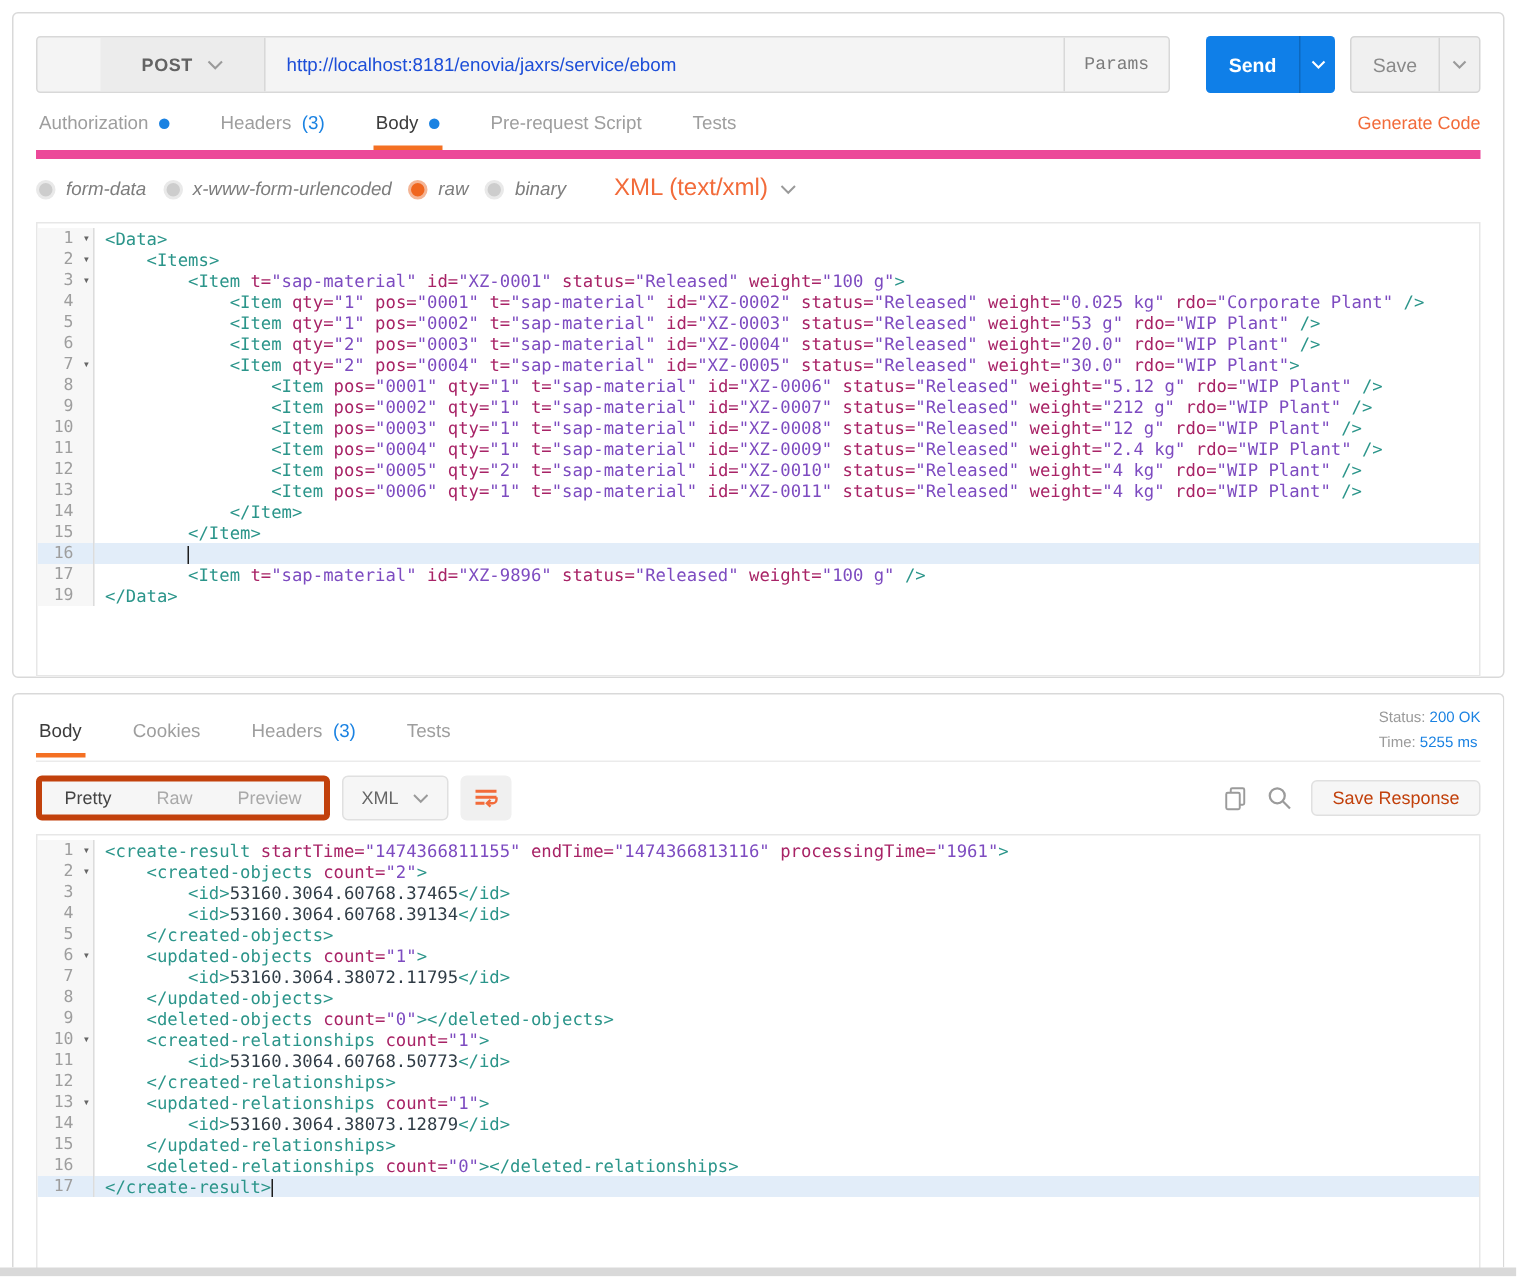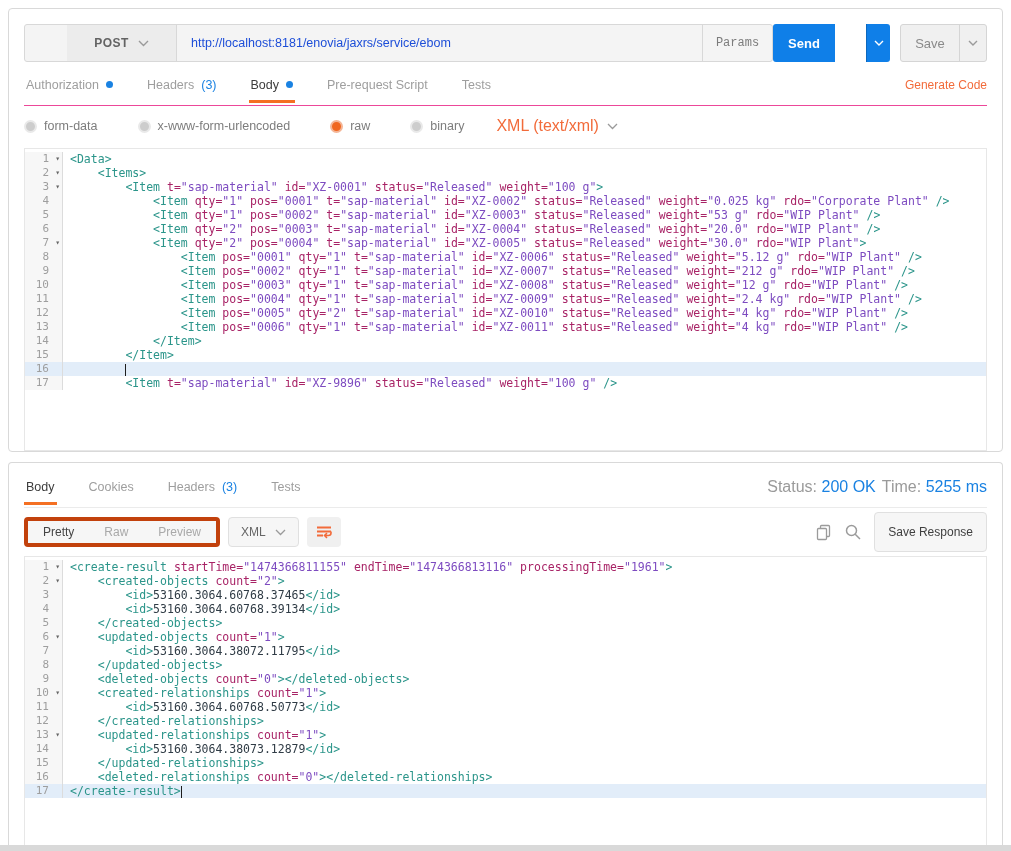--- a/index.html
+++ b/index.html
@@ -18,29 +18,29 @@
   .req-card{margin-top:8px; height:444px; padding:15px 15px 0;}
   .res-card{margin-top:10px; height:383px; padding:13px 15px 0; border-bottom:none; border-radius:4px 4px 0 0;}
 
   
   .url-row{display:flex; align-items:stretch; height:38px;}
   .url-bar{flex:1; display:flex; align-items:stretch; background:#f4f4f4; border:1px solid #d8d8d8; border-radius:3px; overflow:hidden;padding-left:42px;}
   .method-select{width:110px; display:flex; align-items:center; justify-content:center; gap:9px; background:#ececec; border-right:1px solid #d8d8d8; cursor:pointer;}
   .method-label{font-size:12px; font-weight:bold; color:#636363; letter-spacing:.4px;}
   .url-input{flex:1; border:none; background:transparent; padding:0 14px; font-size:12.5px; color:#1d4ed8; outline:none; font-family:"Liberation Sans",sans-serif;}
   .params-btn{width:70px; display:flex; align-items:center; justify-content:center; border-left:1px solid #d8d8d8; font-size:12px; color:#7c7c7c; cursor:pointer;font-family:Liberation Mono, monospace;}
-  .send-group{display:flex; margin-left:0; border-radius:3px; overflow:hidden;gap:31px;}
+  .send-group{display:flex; margin-left:24px; border-radius:3px; overflow:hidden;}
   .send-btn{background:#0f7fe8; color:#fff; border:none; font-size:13px; font-weight:bold; width:62px; cursor:pointer; font-family:"Liberation Sans",sans-serif;}
   .send-caret{background:#0f7fe8; border:none; border-left:1px solid rgba(0,0,0,.18); width:24px; color:#fff; display:flex; align-items:center; justify-content:center; cursor:pointer;}
   .save-group{display:flex; margin-left:10px; border:1px solid #d5d5d5; border-radius:3px; overflow:hidden; background:#f0f0f0;}
   .save-btn{background:transparent; border:none; font-size:13px; color:#8a8a8a; width:58px; cursor:pointer; font-family:"Liberation Sans",sans-serif;}
   .save-caret{background:transparent; border:none; border-left:1px solid #d5d5d5; width:27px; color:#9a9a9a; display:flex; align-items:center; justify-content:center; cursor:pointer;}
 
   
-  .tabs-row{display:flex; align-items:center; margin-top:12px; border-bottom:1px solid #ec4899; height:32px; position:relative;}
+  .tabs-row{display:flex; align-items:center; margin-top:12px; border-bottom:6px solid #ec4899; height:32px; position:relative;}
   .tab{display:flex; align-items:center; gap:7px; padding:0 2px 10px; margin-right:30px; font-size:12.5px; color:var(--tab-gray); cursor:pointer; position:relative;}
   .tab.active{color:var(--tab-dark);}
   .tab.active::after{content:""; position:absolute; left:0; right:0; bottom:-1px; height:3px; background:var(--orange-ul);}
   .tab .count{color:var(--blue);}
   .dot{width:7px; height:7px; border-radius:50%; background:var(--blue); display:inline-block;}
   .gen-code{margin-left:auto; padding-bottom:10px; font-size:12px; color:var(--orange); cursor:pointer;}
 
   
   .mode-row{display:flex; align-items:center; height:40px; gap:24px;}
   .mode-item{display:flex; align-items:center; gap:7px; font-size:12.5px; color:#7d7d7d; cursor:pointer;}
@@ -59,35 +59,35 @@
   .ed-gutter .fold{position:absolute; right:2px; top:0; font-size:8px; color:#666;}
   .ed-code{flex:1; white-space:pre; padding-left:7px; color:var(--plain);}
   .ed-row.active .ed-code, .ed-row.active .ed-gutter{background:var(--active-line);}
   .tk-tag{color:var(--tag);}
   .tk-attr{color:var(--attr);}
   .tk-val{color:var(--val);}
   .cursor{display:inline-block; width:0; height:12px; border-left:1px solid #1d1d1d; vertical-align:text-bottom;}
 
   
   .res-tabs-row{display:flex; align-items:center; border-bottom:1px solid #ebebeb; height:32px;}
-  .status-group{margin-left:auto; display:flex; gap:6px; padding-bottom:10px; font-size:16px;}
+  .status-group{margin-left:auto; display:flex; gap:6px; padding-bottom:10px; font-size:10px;flex-direction:column;}
   .status-item .lbl{color:#9a9a9a;}
   .status-item .val{color:var(--blue);}
 
   
   .res-toolbar{display:flex; align-items:center; height:48px;}
   .seg{display:flex; background:#f6f6f6; border:4px solid #c2410c; border-radius:4px; overflow:hidden; height:30px;}
   .seg-item{display:flex; align-items:center; padding:0 15px; font-size:12px; color:#a9a9a9; cursor:pointer;}
   .seg-item.active{color:#444;}
   .lang-dd{display:flex; align-items:center; gap:9px; background:#f6f6f6; border:1px solid #e0e0e0; border-radius:4px; height:30px; padding:0 12px; margin-left:8px; font-size:12px; color:#666; cursor:pointer;}
   .lang-dd .chev{color:#9a9a9a;}
   .wrap-btn{display:flex; align-items:center; justify-content:center; width:34px; height:30px; background:#f0f0f0; border:none; border-radius:4px; margin-left:8px; cursor:pointer;}
   .tool-right{margin-left:auto; display:flex; align-items:center; gap:12px;}
   .icon-btn{background:none; border:none; color:#9b9b9b; cursor:pointer; display:flex; align-items:center;}
-  .save-resp{height:40px; background:#f6f6f6; border:1px solid #e0e0e0; border-radius:4px; font-size:12px; color:#404040; padding:0 13px; cursor:pointer; font-family:"Liberation Sans",sans-serif;}
+  .save-resp{height:24px; background:#f6f6f6; border:1px solid #e0e0e0; border-radius:4px; font-size:12px; color:#c2410c; padding:0 13px; cursor:pointer; font-family:"Liberation Sans",sans-serif;}
 
   .bottom-strip{position:absolute; left:0; right:0; bottom:0; height:6px; background:#d9d9d9;}
 </style>
 </head>
 <body>
 
 <div class="screen">
 
   <div class="card req-card">
 
@@ -136,21 +136,21 @@
         <div class="tab">
           <span>Pre-request Script</span>
         </div>
         <div class="tab">
           <span>Tests</span>
         </div>
         <span class="gen-code">Generate Code</span>
     </div>
 
     <div class="mode-row">
-      <span id="mode-items" style="display:flex;gap:40px;">
+      <span id="mode-items" style="display:flex;gap:11px;font-style:italic;">
           <span class="mode-item">
             <span class="radio"></span>
             <span>form-data</span>
           </span>
           <span class="mode-item">
             <span class="radio"></span>
             <span>x-www-form-urlencoded</span>
           </span>
           <span class="mode-item">
             <span class="radio sel"></span>
@@ -231,20 +231,24 @@
           <div class="ed-code"><span>        </span><span class="tk-tag">&lt;/Item</span><span class="tk-tag">&gt;</span></div>
         </div>
         <div class="ed-row active">
           <div class="ed-gutter">16</div>
           <div class="ed-code"><span>        </span><span class="cursor"></span></div>
         </div>
         <div class="ed-row">
           <div class="ed-gutter">17</div>
           <div class="ed-code"><span>        </span><span class="tk-tag">&lt;Item</span><span> </span><span class="tk-attr">t=</span><span class="tk-val">"sap-material"</span><span> </span><span class="tk-attr">id=</span><span class="tk-val">"XZ-9896"</span><span> </span><span class="tk-attr">status=</span><span class="tk-val">"Released"</span><span> </span><span class="tk-attr">weight=</span><span class="tk-val">"100 g"</span><span> </span><span class="tk-tag">/&gt;</span></div>
         </div>
+        <div class="ed-row">
+          <div class="ed-gutter">19</div>
+          <div class="ed-code"><span class="tk-tag">&lt;/Data</span><span class="tk-tag">&gt;</span></div>
+        </div>
       </div>
   </div>
 
   <div class="card res-card">
 
     <div class="res-tabs-row" id="res-tabs">
       <div class="tab active">
           <span>Body</span>
         </div>
         <div class="tab">

